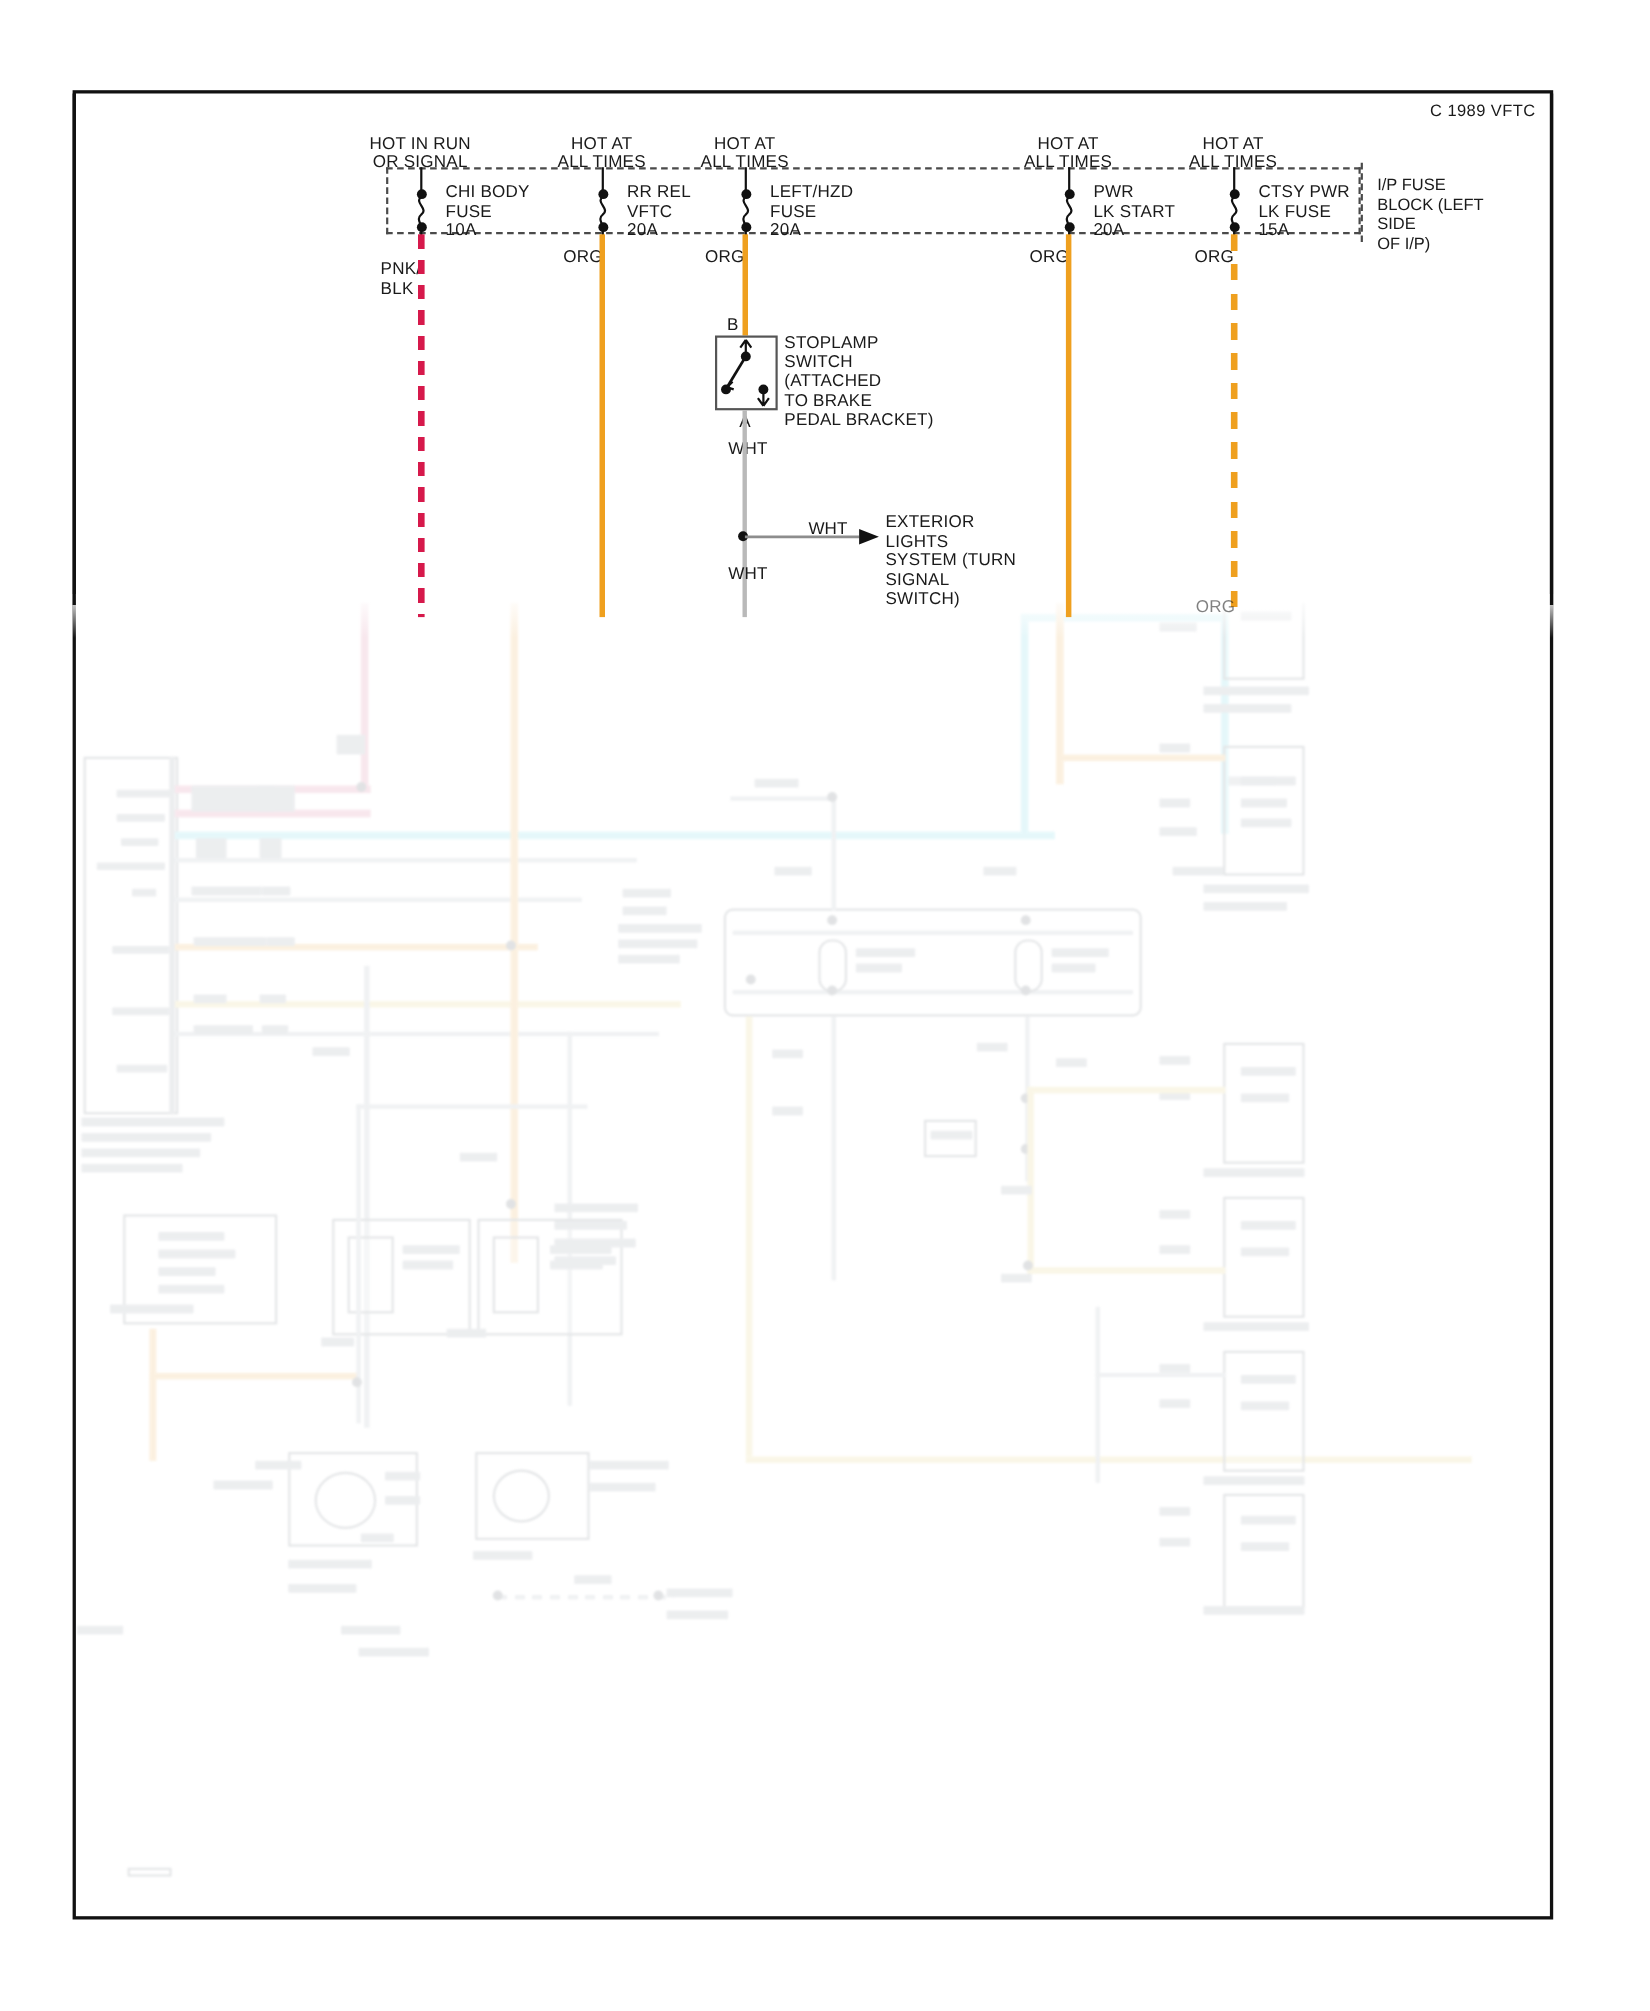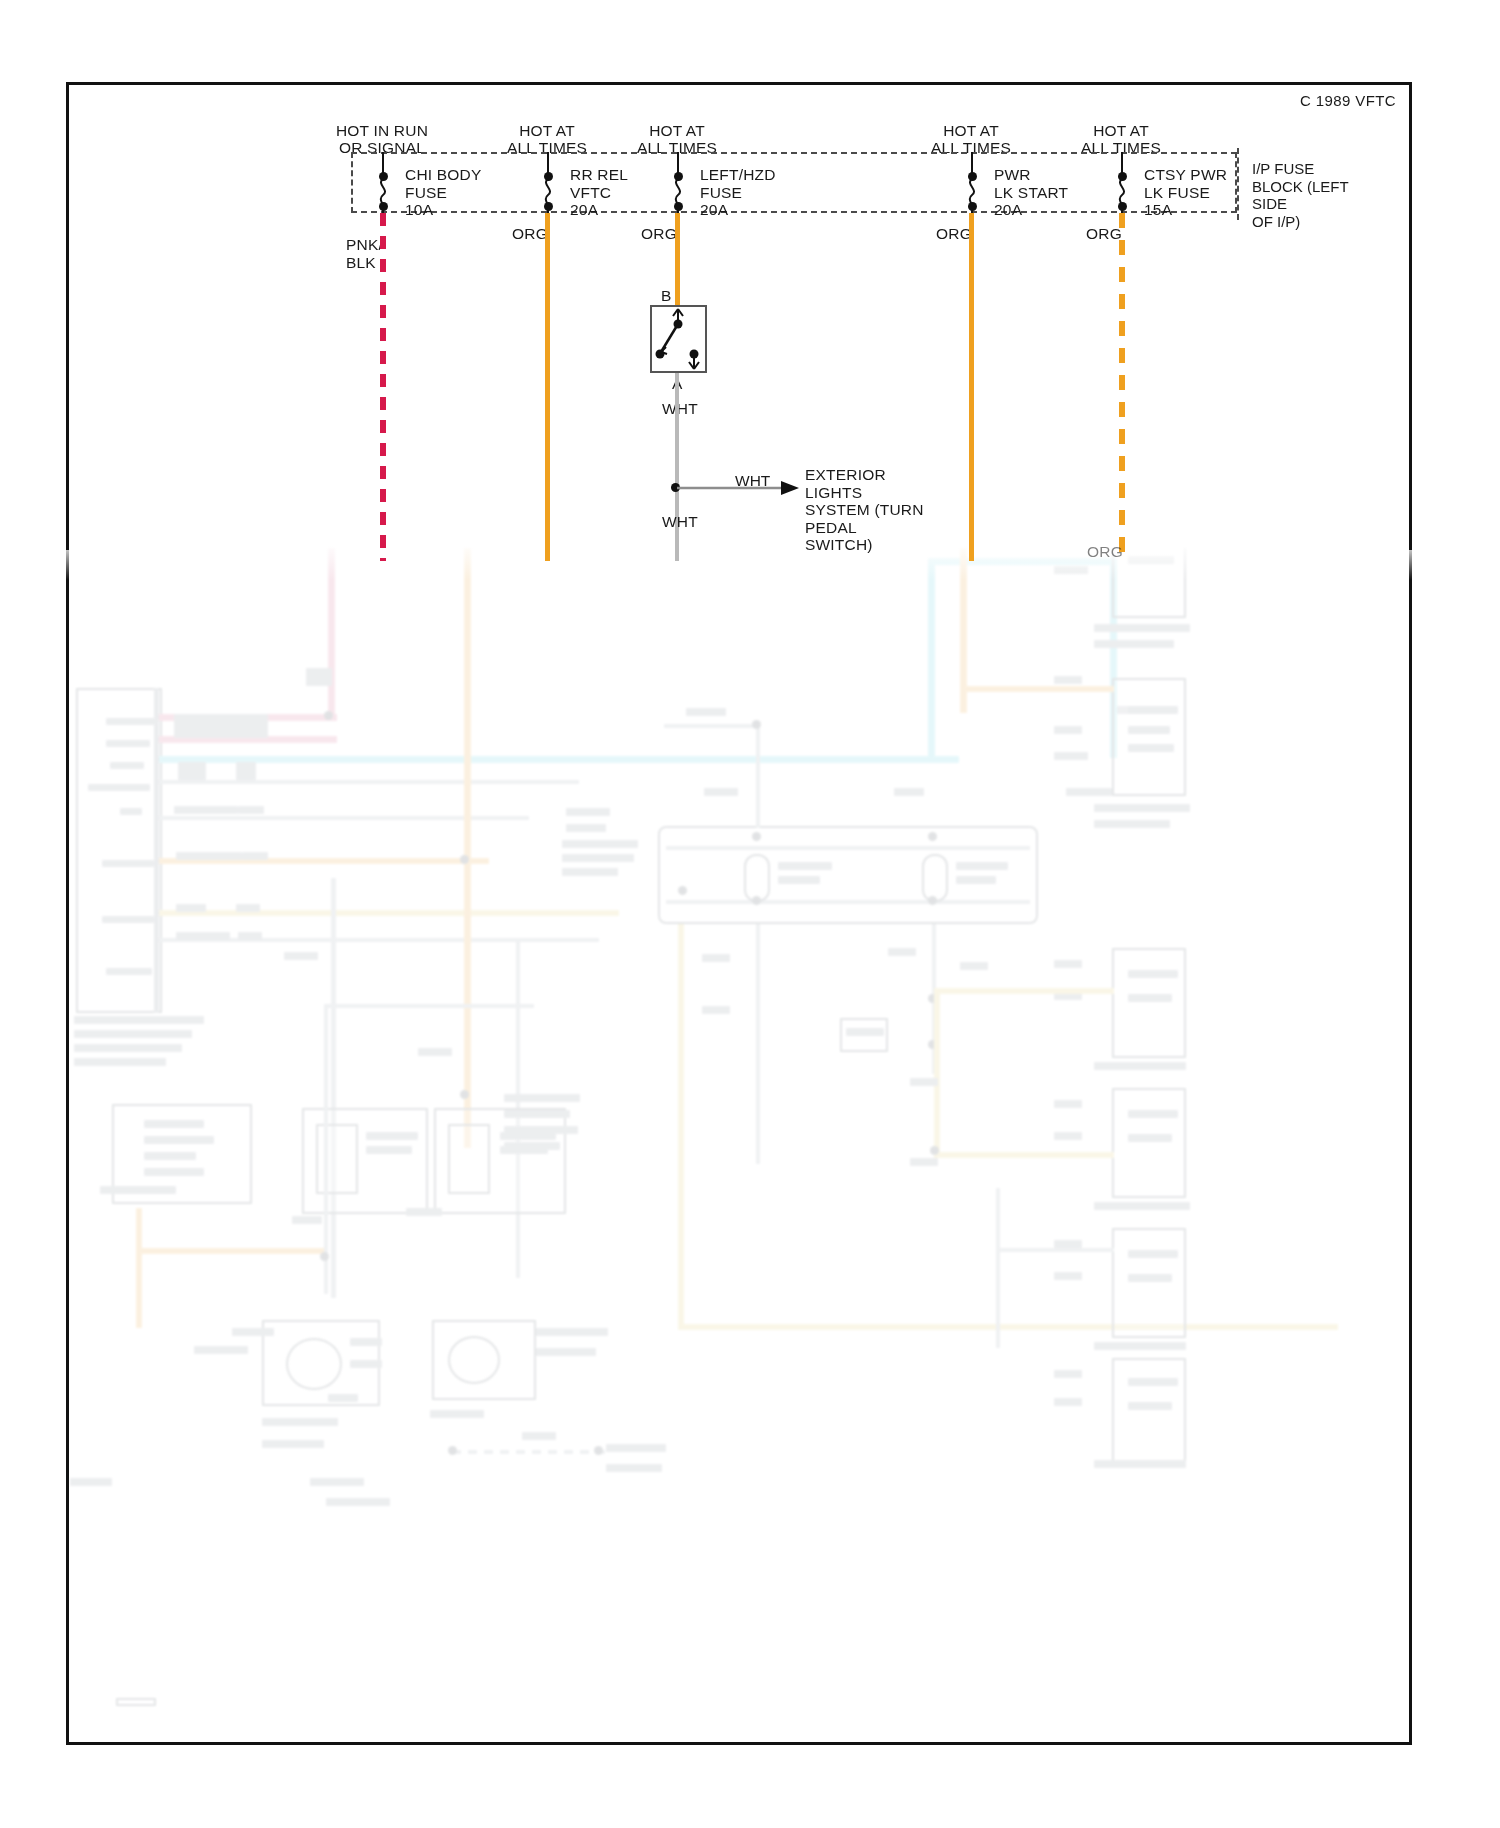--- a/index.html
+++ b/index.html
@@ -371,34 +371,39 @@
         <path d="M26 14 L26 2 M26 2 L21 9 M26 2 L31 9" stroke="#111" stroke-width="2" fill="none"></path>
         <circle cx="26" cy="17" r="4.5" fill="#111"></circle>
         <line x1="26" y1="17" x2="9" y2="45" stroke="#111" stroke-width="2.5"></line>
         <path d="M9 45 L14 40 M9 45 L15 47" stroke="#111" stroke-width="2" fill="none"></path>
         <circle cx="8" cy="47" r="4.5" fill="#111"></circle>
         <circle cx="42" cy="47" r="4.5" fill="#111"></circle>
         <path d="M42 47 L42 62 M42 62 L37 55 M42 62 L47 55" stroke="#111" stroke-width="2" fill="none"></path>
       </svg>
     </div>
     <div id="sw-a">A</div>
+    <div id="sw-text">STOPLAMP
+SWITCH
+(ATTACHED
+TO BRAKE
+PEDAL BRACKET)</div>
 
     <div class="wirelabel" style="left:662px;top:400px;">WHT</div>
     <div class="wire wht" style="left:675px;top:373px;height:188px;"></div>
 
     <div class="dot" style="left:671px;top:483px;"></div>
     <svg style="position:absolute;left:677px;top:478px;" width="125" height="20" viewBox="0 0 125 20">
       <line x1="0" y1="10" x2="104" y2="10" stroke="#8d8d8d" stroke-width="2.5"></line>
       <polygon points="104,3 122,10 104,17" fill="#111"></polygon>
     </svg>
     <div id="ext-wht">WHT</div>
     <div id="ext-text">EXTERIOR
 LIGHTS
 SYSTEM (TURN
-PEDAL
+SIGNAL
 SWITCH)</div>
 
     <div class="wirelabel" style="left:662px;top:513px;">WHT</div>
 
     <div class="fuse-wrap" style="left:971px;top:152px;">
       <div class="fuse-lead" style="height:22px;"></div>
       <div class="dot" style="left:-3.5px;top:20px;"></div>
       <svg class="fuse-squig" style="left:-8px;top:27px;" viewBox="0 0 18 28">
         <path d="M9 0 C 2 5, 16 11, 9 16 C 4 20, 9 24, 9 28" fill="none" stroke="#111" stroke-width="2"></path>
       </svg>

